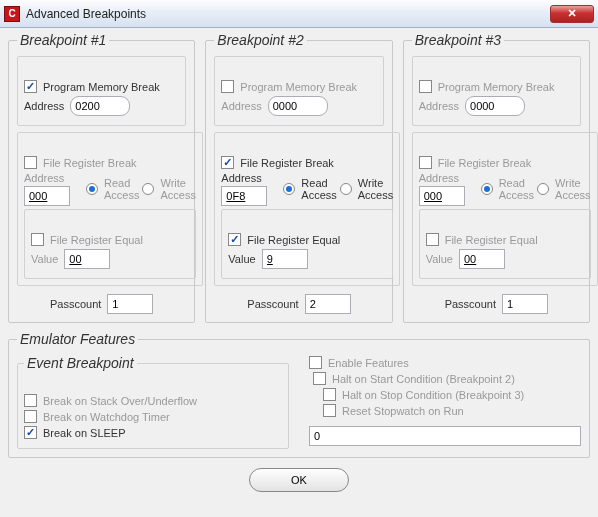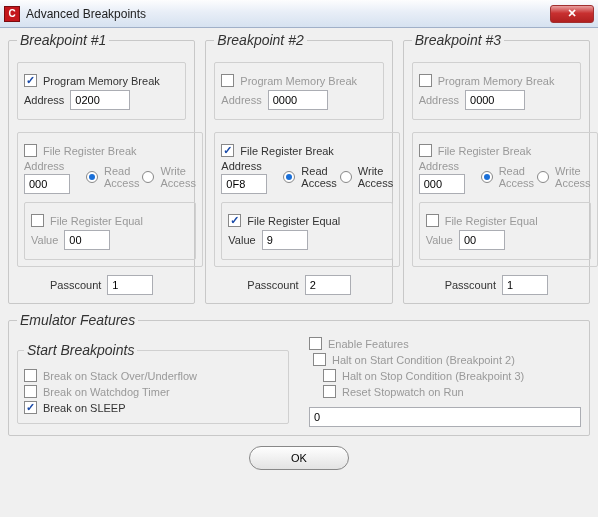--- a/index.html
+++ b/index.html
@@ -14,24 +14,24 @@
 legend { font-size: 14px; padding: 0 3px; color: #333; font-style: italic; }
 .bp { flex: 1; min-width: 0; }
 .row { display: flex; align-items: center; gap: 6px; margin: 3px 0; }
 .chk { width: 13px; height: 13px; border: 1px solid #888; background: #fff; display: inline-flex; align-items: center; justify-content: center; flex-shrink: 0; }
 .chk.checked::after { content: "✓"; color: #1a4aa8; font-size: 11px; font-weight: bold; line-height: 1; }
 .radio { width: 12px; height: 12px; border: 1px solid #888; border-radius: 50%; background: #fff; display: inline-flex; align-items: center; justify-content: center; flex-shrink: 0; }
 .radio.checked::after { content: ""; width: 6px; height: 6px; background: #1a6fd8; border-radius: 50%; }
 .lbl { color: #333; }
 .lbl.disabled { color: #999; }
 input.text { border: 1px solid #abadb3; padding: 2px 4px; font-size: 11px; font-family: inherit; height: 20px; background: #fff; }
-input.text.small { width: 46px; }
-input.text.addr { width: 60px; }
+input.text.small { width: 46px; text-decoration: underline; }
+input.text.addr { width: 60px; border-radius: 9px; }
 input.spin { width: 46px; }
-fieldset.inner { border: 1px solid #d0d0d0; margin-top: 8px; padding: 8px 6px 6px 6px; }
+fieldset.inner { border: 1px solid #d0d0d0; margin-top: 2px; padding: 20px 6px 6px 6px; }
 .passrow { display: flex; align-items: center; gap: 6px; margin-top: 8px; justify-content: center; }
 .emu { margin-top: 8px; }
 .emucols { display: flex; gap: 20px; }
 .evcol { flex: 1; }
 .swcol { flex: 1; }
 .swinput { width: 100%; margin-top: 6px; }
 .btnrow { display: flex; gap: 20px; justify-content: center; margin-top: 10px; }
 .btn { width: 100px; height: 24px; background: linear-gradient(#fefefe,#e3e3e3); border: 1px solid #888; border-radius: 12px; font-size: 11px; display: flex; align-items: center; justify-content: center; }
 .spacer { height: 4px; }
 .radiocol { display: flex; flex-direction: row; gap: 3px; margin-left: 4px; }
@@ -200,21 +200,21 @@
           <input class="text spin" value="1" style="">
         </div>
       </fieldset>
     </div>
 
   <fieldset class="emu">
     <legend>Emulator Features</legend>
     <div class="emucols">
       <div class="evcol">
         <fieldset class="inner">
-          <legend>Start Breakpoints</legend>
+          <legend>Event Breakpoint</legend>
           <div class="row">
               <span class="chk"></span>
               <span class="lbl disabled">Break on Stack Over/Underflow</span>
             </div>
           <div class="row">
               <span class="chk"></span>
               <span class="lbl disabled">Break on Watchdog Timer</span>
             </div>
           <div class="row">
               <span class="chk checked"></span>

